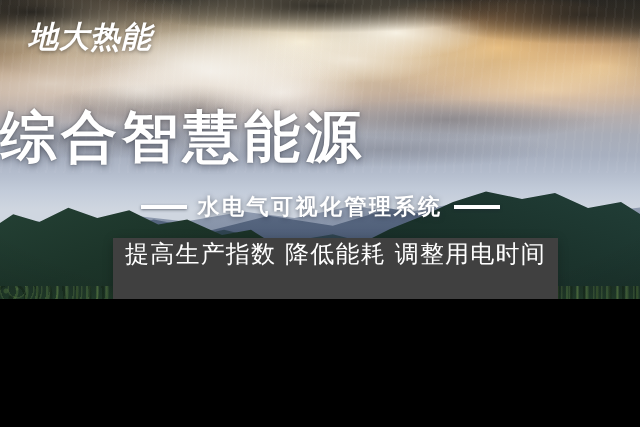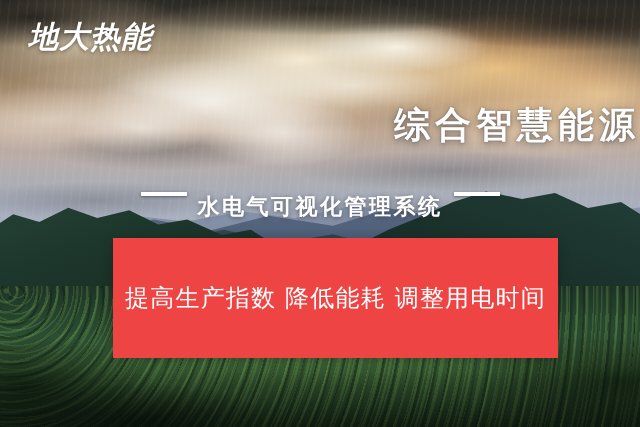--- a/index.html
+++ b/index.html
@@ -3,21 +3,21 @@
 <meta charset="utf-8">
 <style>
   html, body {
     margin: 0;
     padding: 0;
     background: #000;
   }
   #poster {
     position: relative;
     width: 640px;
-    height: 427px;
+    height: 299px;
     overflow: hidden;
     font-family: "Liberation Sans", "DejaVu Sans", sans-serif;
     background: #1b2233;
   }
 
   
   .bg-layer { position: absolute; left: 0; top: 0; width: 100%; height: 100%; }
 
   
   .sky {
@@ -165,50 +165,50 @@
   }
   .logo-en {
     margin-top: 4px;
     font-size: 14px; font-weight: bold; font-style: italic;
     color: #f2f0ec; letter-spacing: 2.2px;
   }
 
   
   .headline {
     position: absolute; left: 0; top: 104px; width: 100%;
-    text-align: right;
-    font-size: 36px; font-weight: bold; color: #ffffff;
+    text-align: left;
+    font-size: 56px; font-weight: bold; color: #ffffff;
     letter-spacing: 5px; line-height: 1.18;
     text-shadow: 0 2px 7px rgba(40,46,60,0.55), 0 0 2px rgba(0,0,0,0.35);
     font-family: "DejaVu Sans", "Liberation Sans", sans-serif;
   }
 
   
   .subtitle {
     position: absolute; left: 0; top: 192px; width: 100%;
-    display: flex; justify-content: center; gap: 11px;
+    display: flex; align-items: center; justify-content: center; gap: 11px;
   }
   .sub-rule {
     display: block; width: 46px; height: 4px; background: #ffffff;
     box-shadow: 0 1px 3px rgba(30,36,50,0.55);
   }
   .sub-text {
     font-size: 22px; font-weight: bold; color: #ffffff;
     letter-spacing: 2.5px;
     text-shadow: 0 1px 5px rgba(34,40,54,0.6);
     font-family: "DejaVu Sans", "Liberation Sans", sans-serif;
   }
 
   
   .callout {
     position: absolute; left: 113px; top: 238px;
     width: 445px; height: 120px;
-    background: #ef4444;
+    background: #404040;
     display: flex; flex-direction: column;
-    align-items: center; justify-content: center;
+    align-items: center; justify-content: flex-start;
     gap: 12px;
     box-shadow: 0 2px 10px rgba(0,0,0,0.22);
   }
   .callout-line {
     font-size: 24px; color: #ffffff; font-weight: normal;
     letter-spacing: 1.2px; white-space: nowrap;
     font-family: "DejaVu Sans", "Liberation Sans", sans-serif;
   }
 </style>
 </head>

